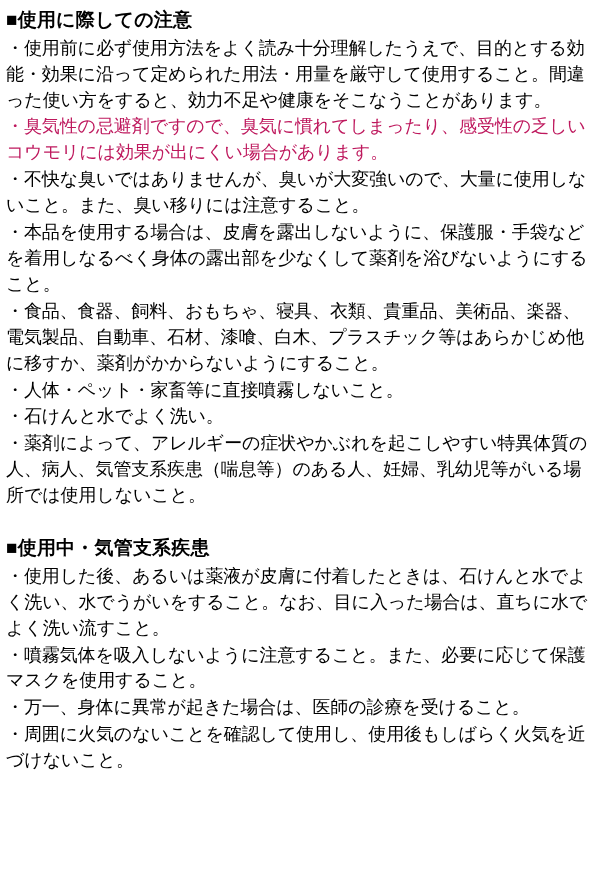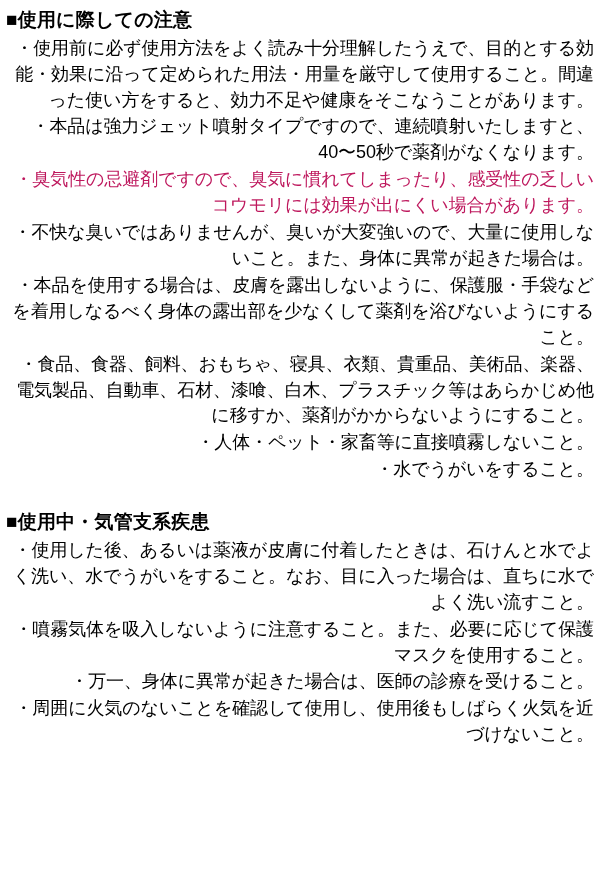--- a/index.html
+++ b/index.html
@@ -36,55 +36,55 @@
   }
   .section-gap {
     height: 26px;
   }
   .note-item {
     font-size: 18px;
     line-height: 1.44;
     letter-spacing: -0.1px;
     margin: 0 0 1px 0;
     padding: 0;
-    text-align: right;
+    text-align: left;
   }
   .note-item.highlight {
     color: #be185d;
   }
   .bullet {
     display: inline;
   }
 </style>
 </head>
 <body>
 
 <div class="page">
 
   <div class="section-block">
     <div class="section-heading">
       <span class="marker">■</span><span>使用に際しての注意</span>
     </div>
 
     <p class="note-item"><span class="bullet">・</span><span>使用前に必ず使用方法をよく読み十分理解したうえで、目的とする効能・効果に沿って定められた用法・用量を厳守して使用すること。間違った使い方をすると、効力不足や健康をそこなうことがあります。</span></p>
 
-    <p class="note-item"><span class="bullet">・</span><span>本品は強力ジェット噴射タイプですので、連続噴射いたしますと、40〜50秒で薬剤がなくなります。</span></p>
 
     <p class="note-item highlight"><span class="bullet">・</span><span>臭気性の忌避剤ですので、臭気に慣れてしまったり、感受性の乏しいコウモリには効果が出にくい場合があります。</span></p>
 
-    <p class="note-item"><span class="bullet">・</span><span>不快な臭いではありませんが、臭いが大変強いので、大量に使用しないこと。また、身体に異常が起きた場合は。</span></p>
+    <p class="note-item"><span class="bullet">・</span><span>不快な臭いではありませんが、臭いが大変強いので、大量に使用しないこと。また、臭い移りには注意すること。</span></p>
 
     <p class="note-item"><span class="bullet">・</span><span>本品を使用する場合は、皮膚を露出しないように、保護服・手袋などを着用しなるべく身体の露出部を少なくして薬剤を浴びないようにすること。</span></p>
 
     <p class="note-item"><span class="bullet">・</span><span>食品、食器、飼料、おもちゃ、寝具、衣類、貴重品、美術品、楽器、電気製品、自動車、石材、漆喰、白木、プラスチック等はあらかじめ他に移すか、薬剤がかからないようにすること。</span></p>
 
     <p class="note-item"><span class="bullet">・</span><span>人体・ペット・家畜等に直接噴霧しないこと。</span></p>
 
-    <p class="note-item"><span class="bullet">・</span><span>水でうがいをすること。</span></p>
+    <p class="note-item"><span class="bullet">・</span><span>石けんと水でよく洗い。</span></p>
 
+    <p class="note-item"><span class="bullet">・</span><span>薬剤によって、アレルギーの症状やかぶれを起こしやすい特異体質の人、病人、気管支系疾患（喘息等）のある人、妊婦、乳幼児等がいる場所では使用しないこと。</span></p>
   </div>
 
   <div class="section-gap"></div>
 
   <div class="section-block">
     <div class="section-heading">
       <span class="marker">■</span><span>使用中・気管支系疾患</span>
     </div>
 
     <p class="note-item"><span class="bullet">・</span><span>使用した後、あるいは薬液が皮膚に付着したときは、石けんと水でよく洗い、水でうがいをすること。なお、目に入った場合は、直ちに水でよく洗い流すこと。</span></p>

